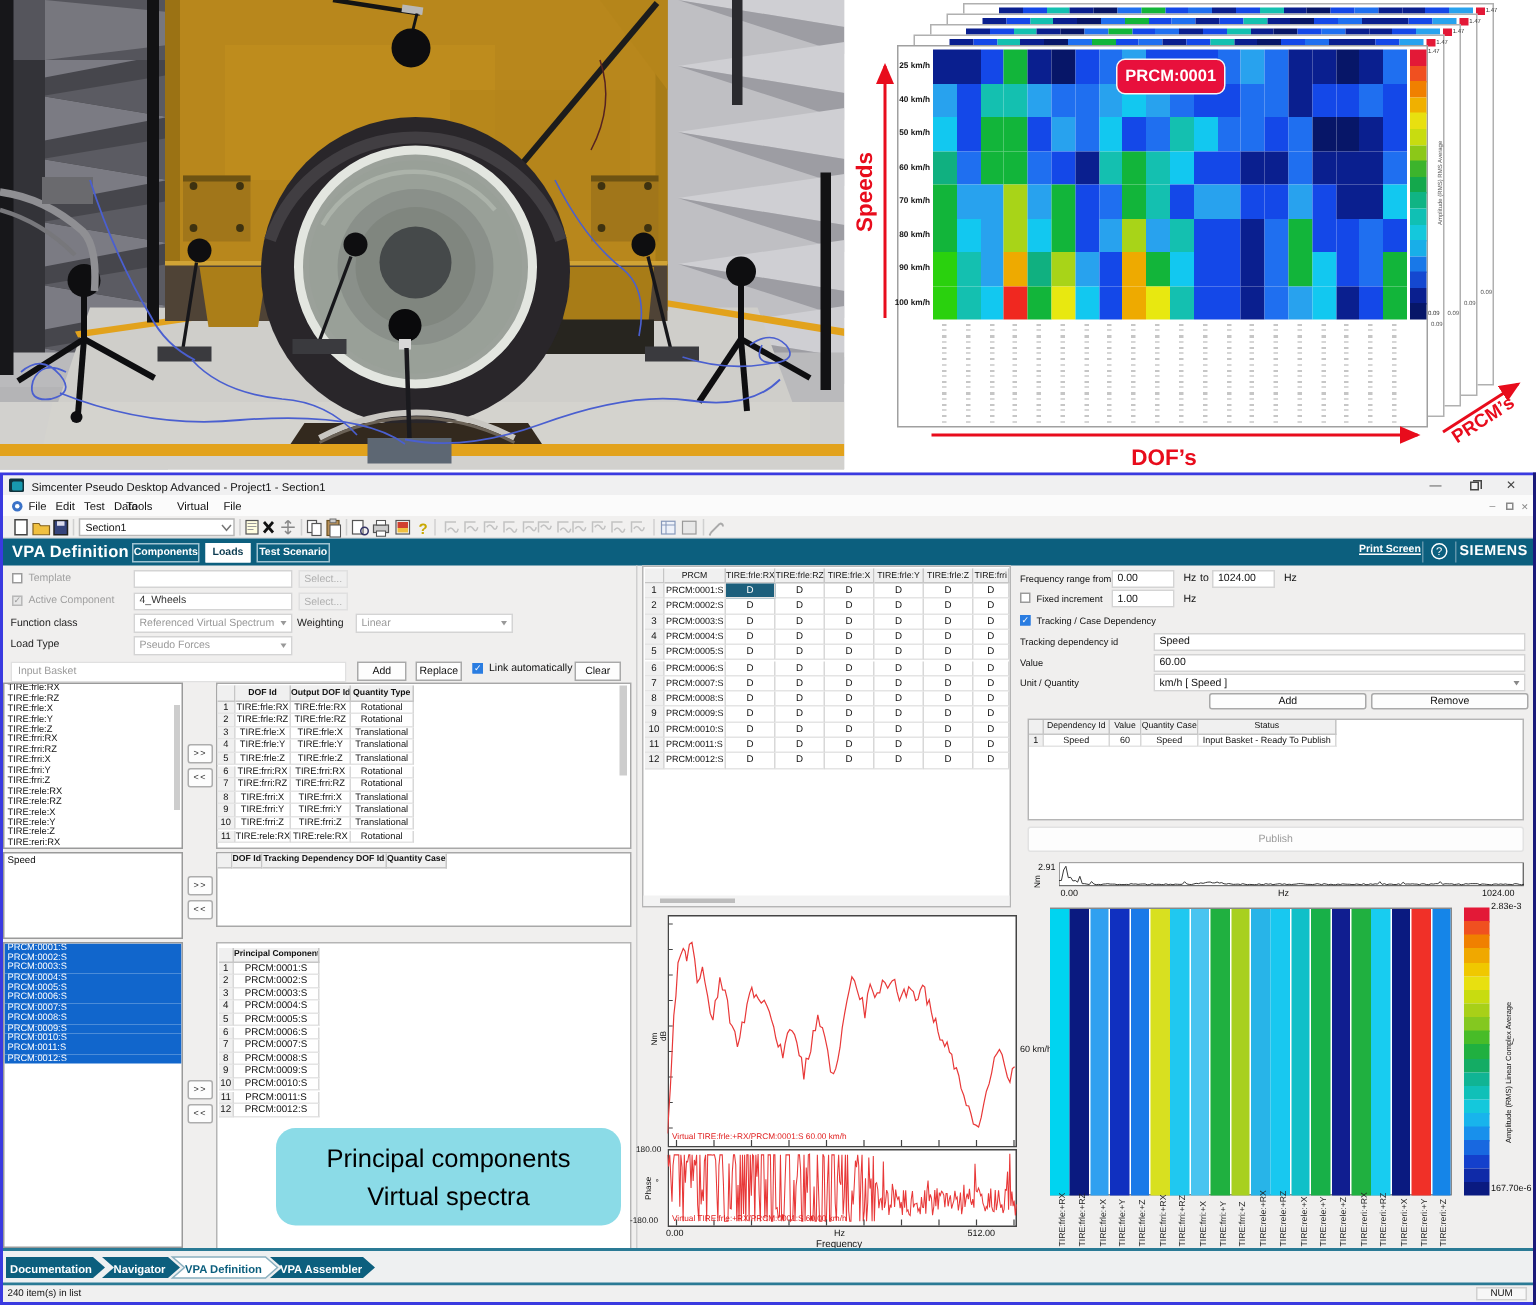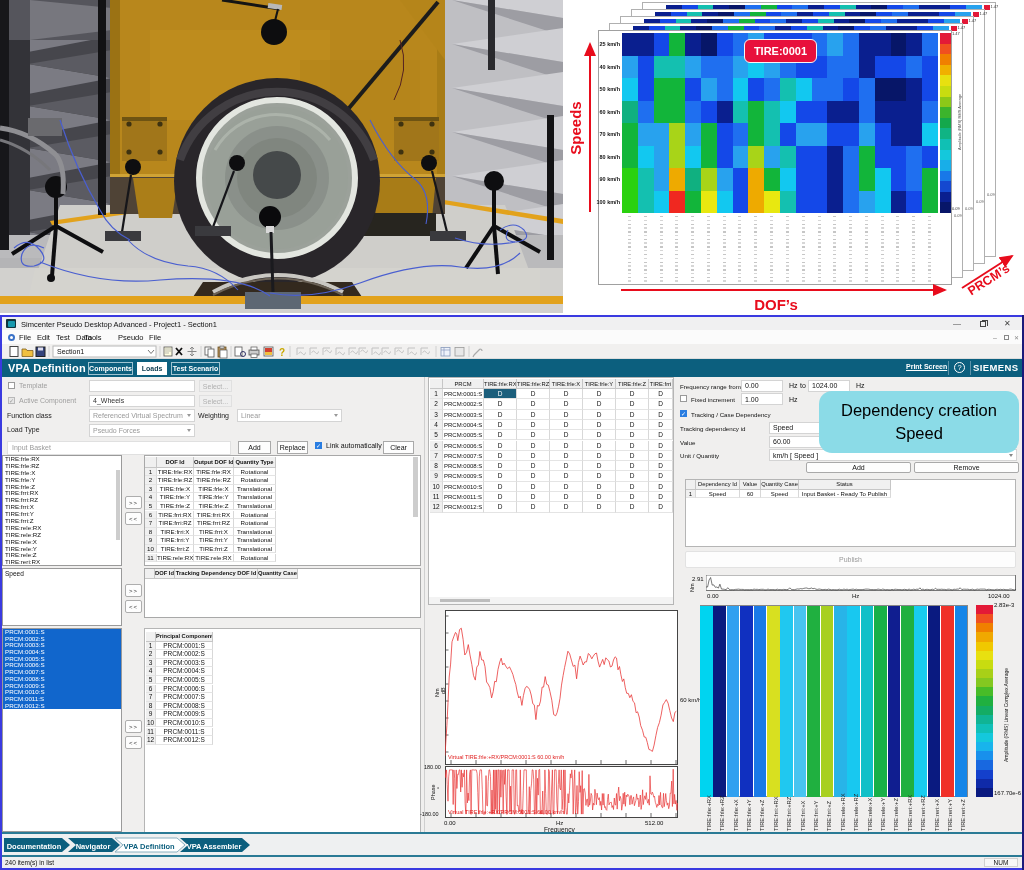--- a/index.html
+++ b/index.html
@@ -449,21 +449,21 @@
 <div class="a" style="left:786px;top:216px;width:3px;height:67px;background:repeating-linear-gradient(to bottom,#c6c6c6 0 1.5px,#fff 1.5px 3.6px,#d6d6d6 3.6px 5px,#fff 5px 7.6px)"></div>
 <div class="a" style="left:802px;top:216px;width:3px;height:67px;background:repeating-linear-gradient(to bottom,#c6c6c6 0 1.5px,#fff 1.5px 3.6px,#d6d6d6 3.6px 5px,#fff 5px 7.6px)"></div>
 <div class="a" style="left:818px;top:216px;width:3px;height:67px;background:repeating-linear-gradient(to bottom,#c6c6c6 0 1.5px,#fff 1.5px 3.6px,#d6d6d6 3.6px 5px,#fff 5px 7.6px)"></div>
 <div class="a" style="left:833px;top:216px;width:3px;height:67px;background:repeating-linear-gradient(to bottom,#c6c6c6 0 1.5px,#fff 1.5px 3.6px,#d6d6d6 3.6px 5px,#fff 5px 7.6px)"></div>
 <div class="a" style="left:849px;top:216px;width:3px;height:67px;background:repeating-linear-gradient(to bottom,#c6c6c6 0 1.5px,#fff 1.5px 3.6px,#d6d6d6 3.6px 5px,#fff 5px 7.6px)"></div>
 <div class="a" style="left:865px;top:216px;width:3px;height:67px;background:repeating-linear-gradient(to bottom,#c6c6c6 0 1.5px,#fff 1.5px 3.6px,#d6d6d6 3.6px 5px,#fff 5px 7.6px)"></div>
 <div class="a" style="left:881px;top:216px;width:3px;height:67px;background:repeating-linear-gradient(to bottom,#c6c6c6 0 1.5px,#fff 1.5px 3.6px,#d6d6d6 3.6px 5px,#fff 5px 7.6px)"></div>
 <div class="a" style="left:896px;top:216px;width:3px;height:67px;background:repeating-linear-gradient(to bottom,#c6c6c6 0 1.5px,#fff 1.5px 3.6px,#d6d6d6 3.6px 5px,#fff 5px 7.6px)"></div>
 <div class="a" style="left:912px;top:216px;width:3px;height:67px;background:repeating-linear-gradient(to bottom,#c6c6c6 0 1.5px,#fff 1.5px 3.6px,#d6d6d6 3.6px 5px,#fff 5px 7.6px)"></div>
 <div class="a" style="left:928px;top:216px;width:3px;height:67px;background:repeating-linear-gradient(to bottom,#c6c6c6 0 1.5px,#fff 1.5px 3.6px,#d6d6d6 3.6px 5px,#fff 5px 7.6px)"></div>
-<div class="a" style="left:744px;top:39px;width:73px;height:24px;background:#e8103c;border-radius:6px;border:1px solid #f6f6f6;color:#fff;font-weight:bold;font-size:11px;text-align:center;line-height:22px">TIRE:0001</div>
+<div class="a" style="left:744px;top:39px;width:73px;height:24px;background:#e8103c;border-radius:6px;border:1px solid #f6f6f6;color:#fff;font-weight:bold;font-size:11px;text-align:center;line-height:22px">PRCM:0001</div>
 <svg class="a" style="left:563px;top:0" width="461" height="315" viewBox="0 0 461 315">
 <defs>
         <marker id="arr" markerWidth="8" markerHeight="8" refX="6" refY="3" orient="auto">
           <path d="M0,0 L7,3 L0,6 z" fill="#e80c1c"></path>
         </marker>
       </defs>
 <line x1="27" y1="212" x2="27" y2="44" stroke="#e80c1c" stroke-width="2" marker-end="url(#arr)"></line>
 <line x1="58" y1="290" x2="382" y2="290" stroke="#e80c1c" stroke-width="2" marker-end="url(#arr)"></line>
 <line x1="399" y1="288" x2="449" y2="256" stroke="#e80c1c" stroke-width="2" marker-end="url(#arr)"></line>
 <text x="18" y="128" transform="rotate(-90 18 128)" text-anchor="middle" font-size="15" font-weight="bold" fill="#e80c1c" font-family="Liberation Sans,sans-serif">Speeds</text>
@@ -480,21 +480,21 @@
 <div class="a" style="left:982px;top:319.5px;width:6px;height:6px;border:1px solid #444;border-bottom:none;border-left:none"></div>
 <div class="a" style="left:1004px;top:318.5px;font-size:8px;color:#444;">✕</div>
 <div class="a" style="left:2px;top:330px;width:1020px;height:14px;background:#fbfbfb"></div>
 <div class="a" style="left:8px;top:334px;width:7px;height:7px;border-radius:50%;background:#3a72c8"></div>
 <div class="a" style="left:10px;top:336px;width:3px;height:3px;border-radius:50%;background:#fff"></div>
 <div class="a" style="left:19px;top:333px;font-size:7.5px;color:#111;">File</div>
 <div class="a" style="left:37px;top:333px;font-size:7.5px;color:#111;">Edit</div>
 <div class="a" style="left:56px;top:333px;font-size:7.5px;color:#111;">Test</div>
 <div class="a" style="left:76px;top:333px;font-size:7.5px;color:#111;">Data</div>
 <div class="a" style="left:84px;top:333px;font-size:7.5px;color:#111;">Tools</div>
-<div class="a" style="left:118px;top:333px;font-size:7.5px;color:#111;">Pseudo</div>
+<div class="a" style="left:118px;top:333px;font-size:7.5px;color:#111;">Virtual</div>
 <div class="a" style="left:149px;top:333px;font-size:7.5px;color:#111;">File</div>
 <div class="a" style="left:993px;top:334px;font-size:7px;color:#888;">–</div>
 <div class="a" style="left:1004px;top:335px;width:5px;height:5px;border:1px solid #888"></div>
 <div class="a" style="left:1014px;top:334px;font-size:6px;color:#888;">✕</div>
 <div class="a" style="left:2px;top:344px;width:1020px;height:15px;background:#f1f0ef;border-bottom:1px solid #dddddd"></div>
 <svg class="a" style="left:2px;top:344px" width="500" height="15" viewBox="0 0 500 15">
 <rect x="8" y="2.5" width="8" height="10" fill="#fff" stroke="#444" stroke-width="1"></rect>
 <path d="M20,5 h4 l1,1.5 h6 v6 h-11 z" fill="#f0c040" stroke="#806020" stroke-width="0.8"></path>
 <rect x="34" y="3" width="9" height="9.5" fill="#35447c" stroke="#222"></rect>
       <rect x="36" y="3.5" width="5" height="3" fill="#dde"></rect>
@@ -969,14 +969,14 @@
 <text x="91" y="11.5" text-anchor="middle" font-size="7.5" font-weight="bold" fill="#fff" font-family="Liberation Sans,sans-serif">Navigator</text>
 <path d="M113,1 h62 l8,7 l-8,7 h-62 l8,-7 z" fill="#fff" stroke="#8ab0c0" stroke-width="1"></path>
 <text x="147" y="11.5" text-anchor="middle" font-size="7.5" font-weight="bold" fill="#0c5f7e" font-family="Liberation Sans,sans-serif">VPA Definition</text>
 <path d="M178,1 h62 l8,7 l-8,7 h-62 l8,-7 z" fill="#0c5f7e"></path>
 <text x="212" y="11.5" text-anchor="middle" font-size="7.5" font-weight="bold" fill="#fff" font-family="Liberation Sans,sans-serif">VPA Assembler</text>
 </svg>
 <div class="a" style="left:2px;top:855px;width:1020px;height:1.5px;background:#2a7a95"></div>
 <div class="a" style="left:2px;top:856.5px;width:1020px;height:11.5px;background:#f0f0f0"></div>
 <div class="a" style="left:5px;top:859px;font-size:6.5px;color:#111;">240 item(s) in list</div>
 <div class="a" style="left:984px;top:858px;width:34px;height:9px;border:1px solid #d0d0d0;background:#f7f7f7;font-size:6.5px;color:#111;text-align:center;line-height:8px">NUM</div>
-<div class="callout" style="left:819px;top:391px;width:200px;height:62px;font-size:16.5px;padding-top:8px;line-height:23px">Dependency creation<br>Speed</div>
+<div class="callout" style="left:184px;top:752px;width:230px;height:65px;font-size:17px;padding-top:8px;line-height:25px">Principal components<br>Virtual spectra</div>
 <div class="a" style="left:1022px;top:315px;width:2px;height:555px;background:#1a1a7a"></div>
 </div>
 </body></html>

